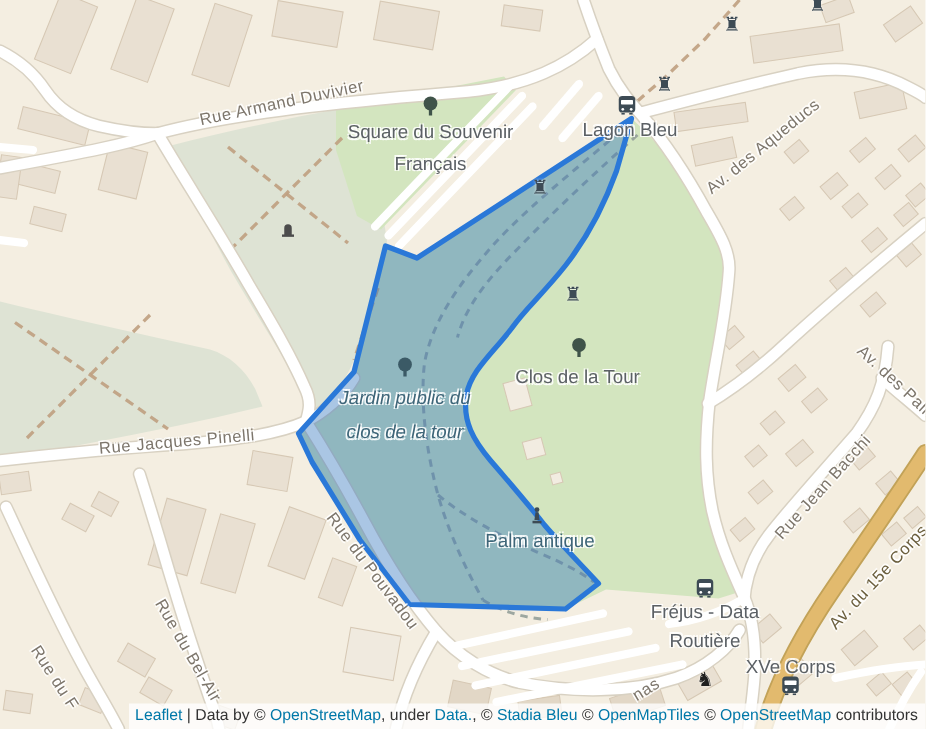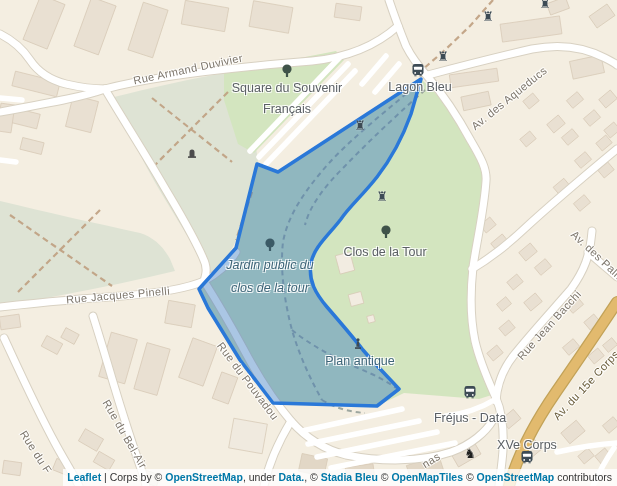--- a/index.html
+++ b/index.html
@@ -12,21 +12,21 @@
   .poi{color:#5b6065;font-size:12.5px;text-align:center;line-height:21px;}
   .poi-blue{color:#3e6578;}
   .street{color:#7d766c;font-size:11px;letter-spacing:.4px;}
   .street-dark{color:#6b5f3e;}
   .icon{position:absolute;pointer-events:none;line-height:0;}
   .glyph{position:absolute;pointer-events:none;font-size:13px;color:#3d4b55;
          text-shadow:0 0 2px rgba(255,255,255,.7);}
   #attribution{position:absolute;right:0;bottom:0;z-index:10;
       background:rgba(255,255,255,.78);padding:2px 5px 3px 4px;
       font-size:10.5px;color:#333;white-space:nowrap;}
-  #attribution a{color:#0078a8;text-decoration:none;font-weight:bold;}
+  #attribution a{color:#0078a8;text-decoration:none;}
   .c{transform:translate(-50%,-50%);}
 </style>
 </head>
 <body>
 
 <div id="map">
 
   <svg id="base" width="617" height="486" viewBox="0 0 617 486">
     <rect x="0" y="0" width="617" height="486" fill="#f4eee1"></rect>
 
@@ -187,23 +187,24 @@
   <div class="lbl poi c" style="left:287px;top:99px;">
     <div>Square du Souvenir</div>
     <div>Français</div>
   </div>
   <div class="lbl poi c" style="left:420px;top:87px;">Lagon Bleu</div>
   <div class="lbl poi c" style="left:385px;top:252px;">Clos de la Tour</div>
   <div class="lbl poi poi-blue c" style="left:270px;top:277px;line-height:23px;font-style:italic;">
     <div>Jardin public du</div>
     <div>clos de la tour</div>
   </div>
-  <div class="lbl poi poi-blue c" style="left:360px;top:361px;">Plan antique</div>
+  <div class="lbl poi poi-blue c" style="left:360px;top:361px;">Palm antique</div>
   <div class="lbl poi c" style="left:470px;top:418px;line-height:19px;">
     <div>Fréjus - Data</div>
+    <div>Routière</div>
   </div>
   <div class="lbl poi c" style="left:527px;top:445px;z-index:1;">XVe Corps</div>
 
   <div class="lbl street" style="left:188px;top:69px;transform:translate(-50%,-50%) rotate(-12deg);">Rue Armand Duvivier</div>
   <div class="lbl street" style="left:509px;top:98px;transform:translate(-50%,-50%) rotate(-39deg);">Av. des Aqueducs</div>
   <div class="lbl street" style="left:118px;top:295px;transform:translate(-50%,-50%) rotate(-5deg);">Rue Jacques Pinelli</div>
   <div class="lbl street" style="left:248px;top:381px;transform:translate(-50%,-50%) rotate(53deg);">Rue du Pouvadou</div>
   <div class="lbl street" style="left:125px;top:434px;transform:translate(-50%,-50%) rotate(60deg);">Rue du Bel-Air</div>
   <div class="lbl street" style="left:36px;top:452px;transform:translate(-50%,-50%) rotate(57deg);">Rue du F</div>
   <div class="lbl street" style="left:549px;top:325px;transform:translate(-50%,-50%) rotate(-48deg);">Rue Jean Bacchi</div>
@@ -268,16 +269,16 @@
         <rect x="0.5" y="8.3" width="8" height="1.6" fill="#4c4c4c"></rect>
       </svg></span>
   <span class="icon c" style="left:358px;top:344px;position:absolute;">
     <svg width="8" height="12" viewBox="0 0 8 12">
         <circle cx="4" cy="1.8" r="1.6" fill="#3d4b55"></circle>
         <path d="M3,3.5 h2 l0.7,5.2 h-3.4 Z" fill="#3d4b55"></path>
         <rect x="1" y="9.2" width="6" height="1.7" fill="#3d4b55"></rect>
       </svg></span>
 
   <div id="attribution">
-    <a href="#">Leaflet</a><span> | </span><span>Corps by © </span><a href="#">OpenStreetMap</a><span>, under </span><a href="#">Data.</a><span>, © </span><a href="#">Stadia Bleu</a><span> © </span><a href="#">OpenMapTiles</a><span> © </span><a href="#">OpenStreetMap</a><span> contributors</span>
+    <a href="#">Leaflet</a><span> | </span><span>Data by © </span><a href="#">OpenStreetMap</a><span>, under </span><a href="#">Data.</a><span>, © </span><a href="#">Stadia Bleu</a><span> © </span><a href="#">OpenMapTiles</a><span> © </span><a href="#">OpenStreetMap</a><span> contributors</span>
   </div>
 
 </div>
 
 </body></html>

